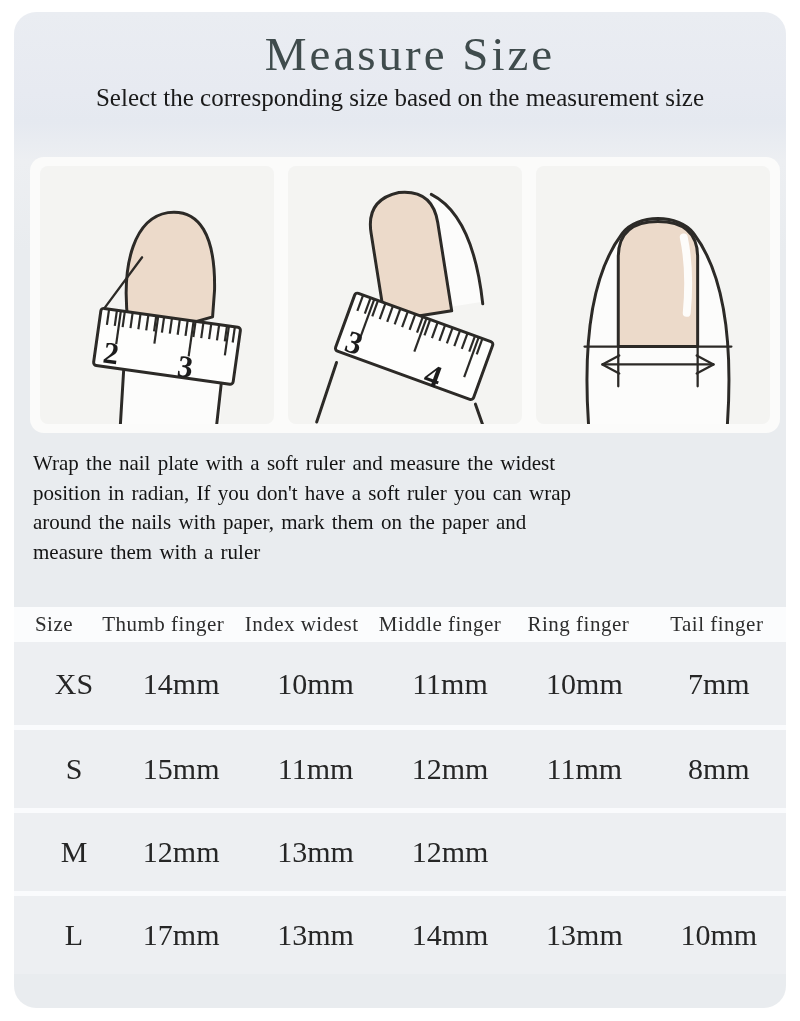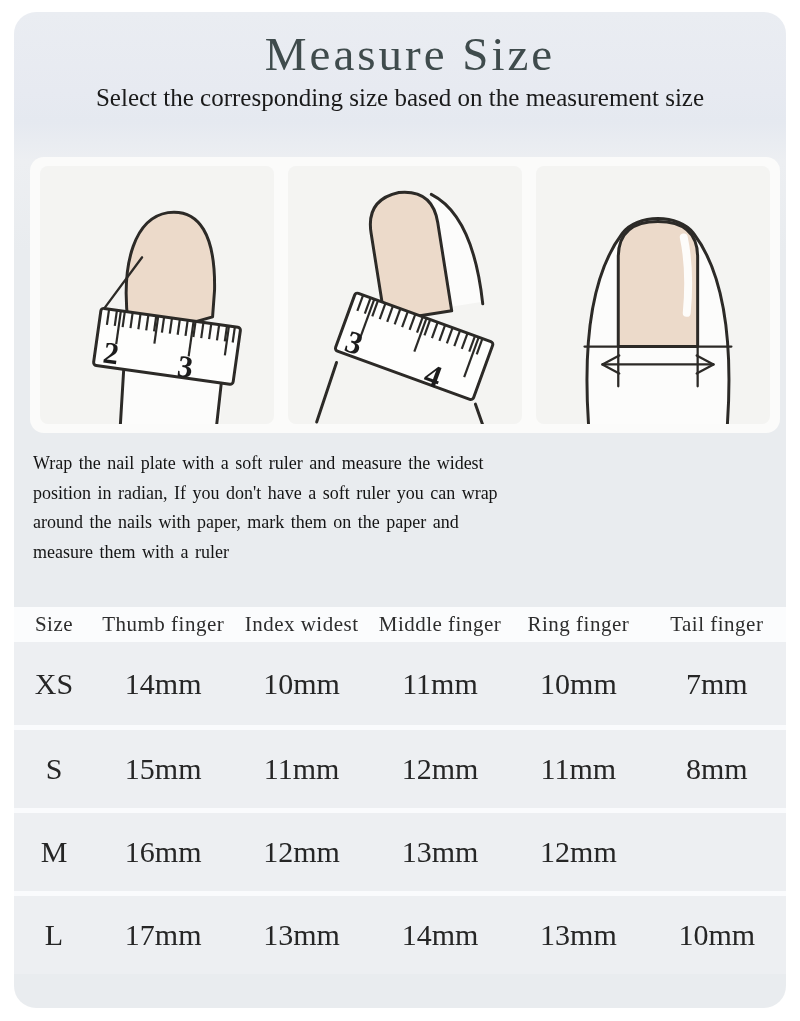--- a/index.html
+++ b/index.html
@@ -14,28 +14,28 @@
   .subtitle { position:absolute; top:69px; left:0; width:100%; text-align:center;
               font-size:25px; line-height:34px; color:#1a1a1a; }
 
   .panels { position:absolute; top:145px; left:16px; width:750px; height:276px;
             background:#fbfbfa; border-radius:14px; padding:9px 10px;
             display:flex; gap:14px; }
   .panel { flex:1 1 0; background:#f4f4f2; border-radius:8px; overflow:hidden; }
   .panel svg { width:100%; height:100%; display:block; }
 
   .para { position:absolute; top:437px; left:19px; width:748px;
-          font-size:18px; line-height:29.5px; color:#141414; word-spacing:2px;font-family:Liberation Serif, serif; }
+          font-size:21px; line-height:29.5px; color:#141414; word-spacing:2px;font-family:Liberation Serif, serif; }
 
   .sizetable { position:absolute; left:0; top:595px; width:772px; }
   .thead { height:35px; background:#fbfcfd; display:grid;
            grid-template-columns:80px repeat(5,1fr); align-items:center;font-family:Liberation Serif, serif; }
   .th { text-align:center; font-size:21px; color:#2d2d2d; letter-spacing:0.5px; }
   .trow { height:83px; display:grid; grid-template-columns:80px repeat(5,1fr);
-          align-items:center; background:#edeff2; }
+          align-items:center; background:#edeff2;padding-left:20px; }
   .trow + .trow { border-top:5px solid #fafbfd; }
   .td { text-align:center; font-size:30px; color:#262626; }
 
   .stroke { fill:none; stroke:#2c2a27; stroke-width:3; stroke-linecap:round; stroke-linejoin:round; }
   .thin   { fill:none; stroke:#2c2a27; stroke-width:2.3; stroke-linecap:round; }
   .tick   { stroke:#2b2a27; stroke-width:2.2; }
   .tapenum{ font-family:"Liberation Serif","DejaVu Serif",serif; font-weight:700;
             fill:#1c1c1c; }
 </style>
 </head>
@@ -169,21 +169,20 @@
       <div class="td">S</div>
       <div class="td">15mm</div>
       <div class="td">11mm</div>
       <div class="td">12mm</div>
       <div class="td">11mm</div>
       <div class="td">8mm</div>
     </div>
 
     <div class="trow">
       <div class="td">M</div>
-      <div class="td">16mm</div>
       <div class="td">12mm</div>
       <div class="td">13mm</div>
       <div class="td">12mm</div>
     </div>
 
     <div class="trow">
       <div class="td">L</div>
       <div class="td">17mm</div>
       <div class="td">13mm</div>
       <div class="td">14mm</div>

